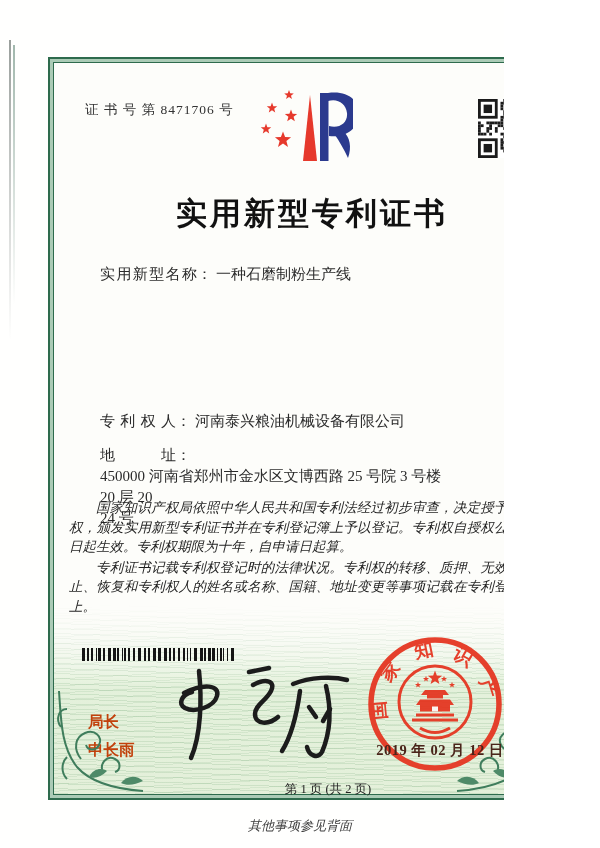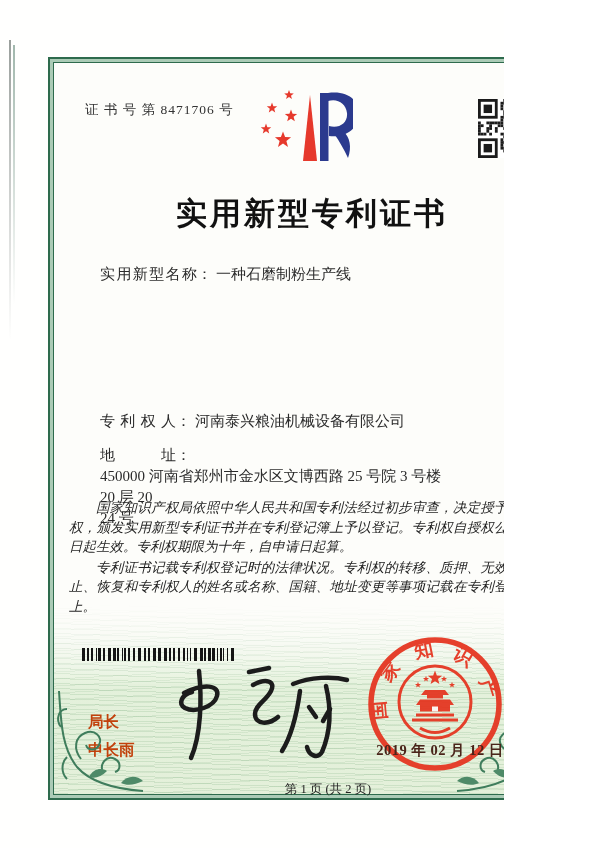--- a/index.html
+++ b/index.html
@@ -356,13 +356,14 @@
         <path d="M8 38 C2 30 6 20 14 20"></path>
         <path d="M14 90 C8 84 8 74 14 68"></path>
       </g>
       <g fill="#4e8a68">
         <path d="M68 94 C74 86 84 86 90 92 C82 96 74 97 68 94 Z"></path>
         <path d="M36 88 C40 80 48 78 54 82 C48 88 42 90 36 88 Z"></path>
       </g>
     </svg>
   </div>
 
+  <div class="back-note">其他事项参见背面</div>
 </div>
 
 </body></html>

